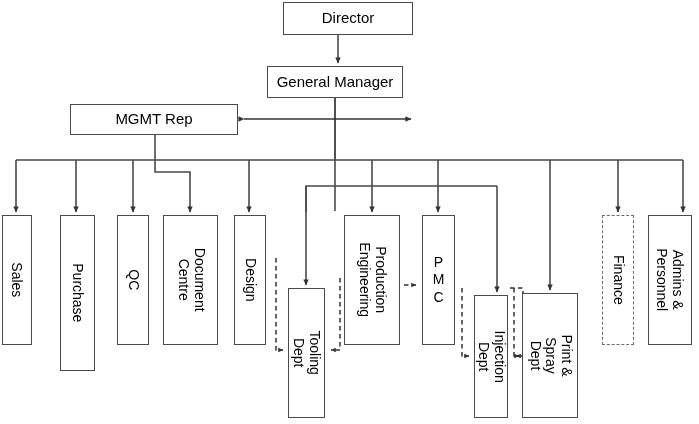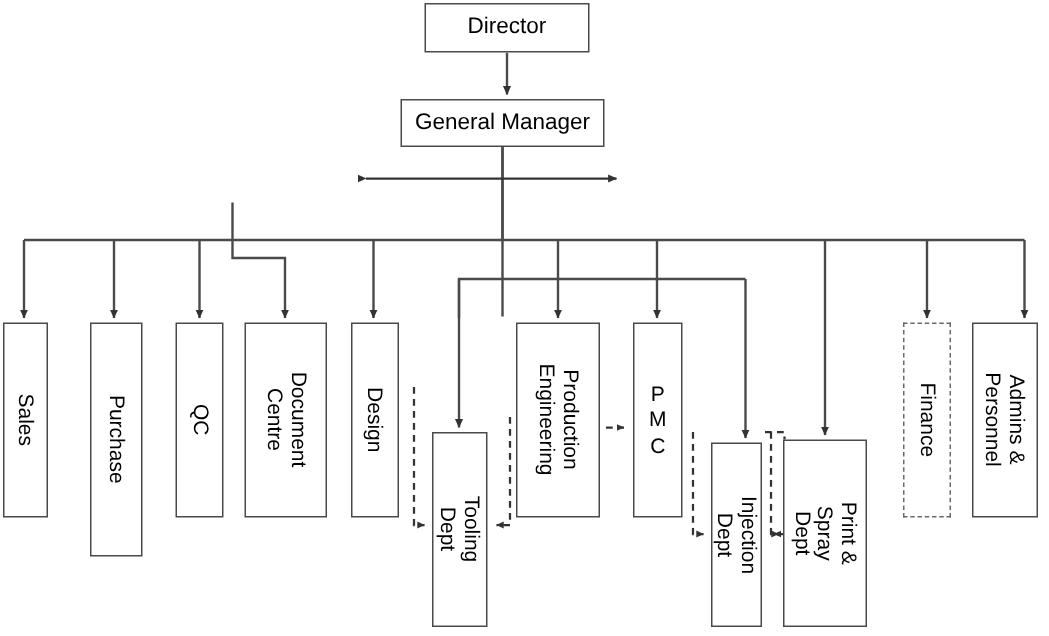--- a/index.html
+++ b/index.html
@@ -106,28 +106,31 @@
       <path d="M404,285 L416,285" marker-end="url(#ahs)"></path>
 
       <path d="M462,288 L462,356 L469,356" marker-end="url(#ahs)"></path>
 
       <path d="M510,288 L523,288 L523,356 L516,356" marker-end="url(#ahs)"></path>
 
       <path d="M514,288 L514,356 L519,356" marker-end="url(#ahs)"></path>
     </g>
   </svg>
 
-  <div class="node horiz" style="left:283px;top:2px;width:110px;height:33px;">
+  <div class="node horiz" style="left:283px;top:2px;width:130px;height:33px;">
     <span class="lbl">Director</span>
   </div>
 
   <div class="node horiz" style="left:267px;top:66px;width:136px;height:32px;align-items:center;">
     <span class="lbl">General Manager</span>
   </div>
 
+  <div class="node horiz" style="left:70px;top:104px;width:168px;height:31px;">
+    <span class="lbl">MGMT Rep</span>
+  </div>
 
 
   <div class="node vert" style="left:2px;top:215px;width:30px;height:130px;">
     <span class="lbl">Sales</span>
   </div>
 
   <div class="node vert" style="left:60px;top:215px;width:35px;height:156px;">
     <span class="lbl">Purchase</span>
   </div>
 

